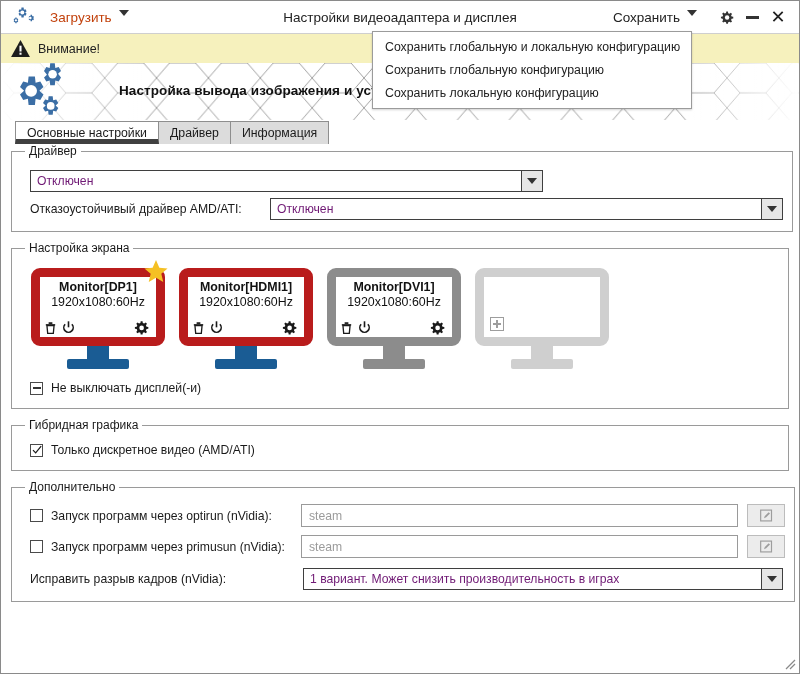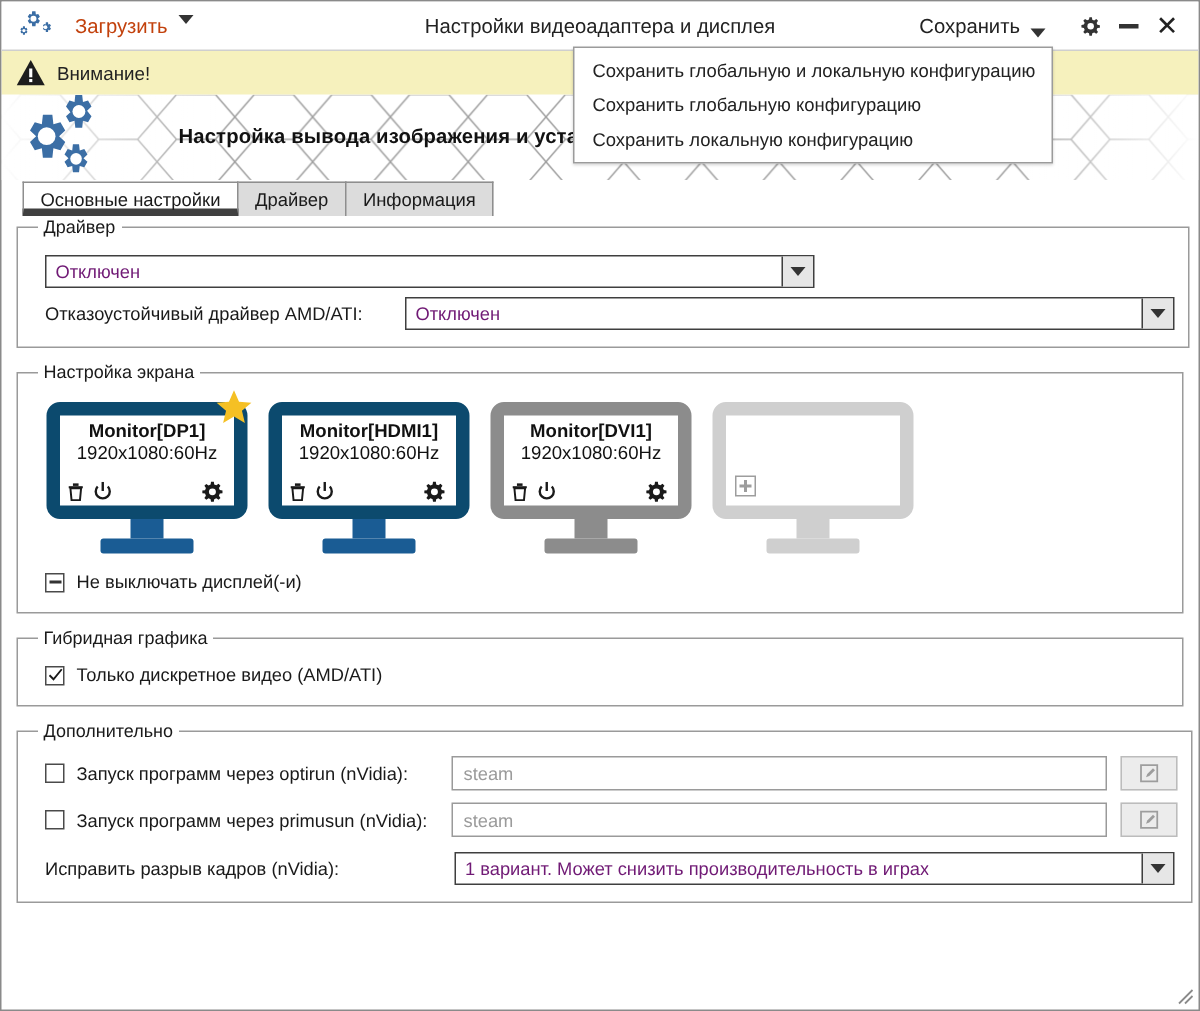--- a/index.html
+++ b/index.html
@@ -18,30 +18,30 @@
   .titlebar { position:relative; height:33px; background:#ffffff;
               border-bottom:1px solid #cfcfcf; display:flex; align-items:center; }
   .tb-logo { margin-left:9px; width:26px; height:24px; position:relative; }
   .tb-load { margin-left:14px; display:flex; align-items:flex-start; gap:7px;
              font-size:13.5px; color:#c2410c; cursor:pointer; }
   .caret { width:0;height:0;border-left:5px solid transparent;border-right:5px solid transparent;
            border-top:6px solid #333; display:inline-block; }
   .tb-title { position:absolute; left:0; right:0; text-align:center;
               font-size:13.5px; color:#222; pointer-events:none; }
   .tb-right { margin-left:auto; display:flex; align-items:center; gap:0px; padding-right:8px; z-index:3;}
-  .tb-save { display:flex; align-items:flex-end; gap:7px; font-size:13.5px; color:#222;
+  .tb-save { display:flex; align-items:flex-start; gap:7px; font-size:13.5px; color:#222;
              cursor:pointer; margin-right:16px; }
   .icon-btn { width:26px; height:26px; display:flex; align-items:center; justify-content:center;
               cursor:pointer; }
   .gear-sm { width:15px; height:15px; }
   .min-btn { width:13px; height:3px; background:#333; }
   .close-x { font-size:18px; line-height:1; color:#222; font-family:"Liberation Sans",sans-serif; }
 
   
-  .save-menu { position:absolute; left:381px; top:30px; width:320px;
+  .save-menu { position:absolute; left:371px; top:30px; width:320px;
                background:#fff; border:1px solid #9b9b9b; z-index:40;
                box-shadow:0 1px 2px rgba(0,0,0,.18); padding:4px 0 3px 0; }
   .save-menu-item { padding:3px 10px 3px 12px; font-size:12.3px; color:#222; cursor:pointer;
                     white-space:nowrap; line-height:17px; }
 
   
   .warn { height:29px; background:#f6f1bd; display:flex; align-items:center;
           padding-left:10px; gap:8px; position:relative; z-index:1;}
   .warn-txt { font-size:12.5px; color:#222; }
 
@@ -84,21 +84,21 @@
                   border-top:6px solid #333; }
 
   .txtfield { height:23px; border:1px solid #9a9a9a; background:#fff; display:flex; align-items:center;
               padding-left:7px; font-size:12.2px; color:#9b9b9b; cursor:text; }
   .editbtn { width:38px; height:23px; border:1px solid #bcbcbc; background:#ececec;
              display:flex; align-items:center; justify-content:center; cursor:default; }
 
   
   .mon-wrap { display:flex; gap:14px; margin:7px 0 4px 10px; }
   .monitor { position:relative; width:134px; }
-  .mon-screen { height:78px; border:9px solid #0c4a6e; border-radius:9px; background:#fff;
+  .mon-screen { height:78px; border:9px solid #b91c1c; border-radius:9px; background:#fff;
                 position:relative; }
   .monitor.grey .mon-screen { border-color:#8c8c8c; }
   .monitor.empty .mon-screen { border-color:#cfcfcf; }
   .mon-neck { width:22px; height:13px; background:#1a5c94; margin:0 auto; }
   .mon-base { width:62px; height:10px; background:#1a5c94; margin:0 auto; border-radius:2px; }
   .monitor.grey .mon-neck, .monitor.grey .mon-base { background:#8c8c8c; }
   .monitor.empty .mon-neck, .monitor.empty .mon-base { background:#cfcfcf; }
   .mon-name { text-align:center; font-size:12.4px; font-weight:bold; color:#111; margin-top:3px; }
   .mon-res { text-align:center; font-size:12.4px; color:#111; margin-top:1px; }
   .mon-icons { position:absolute; left:3px; right:4px; bottom:2px; display:flex; align-items:center; }

